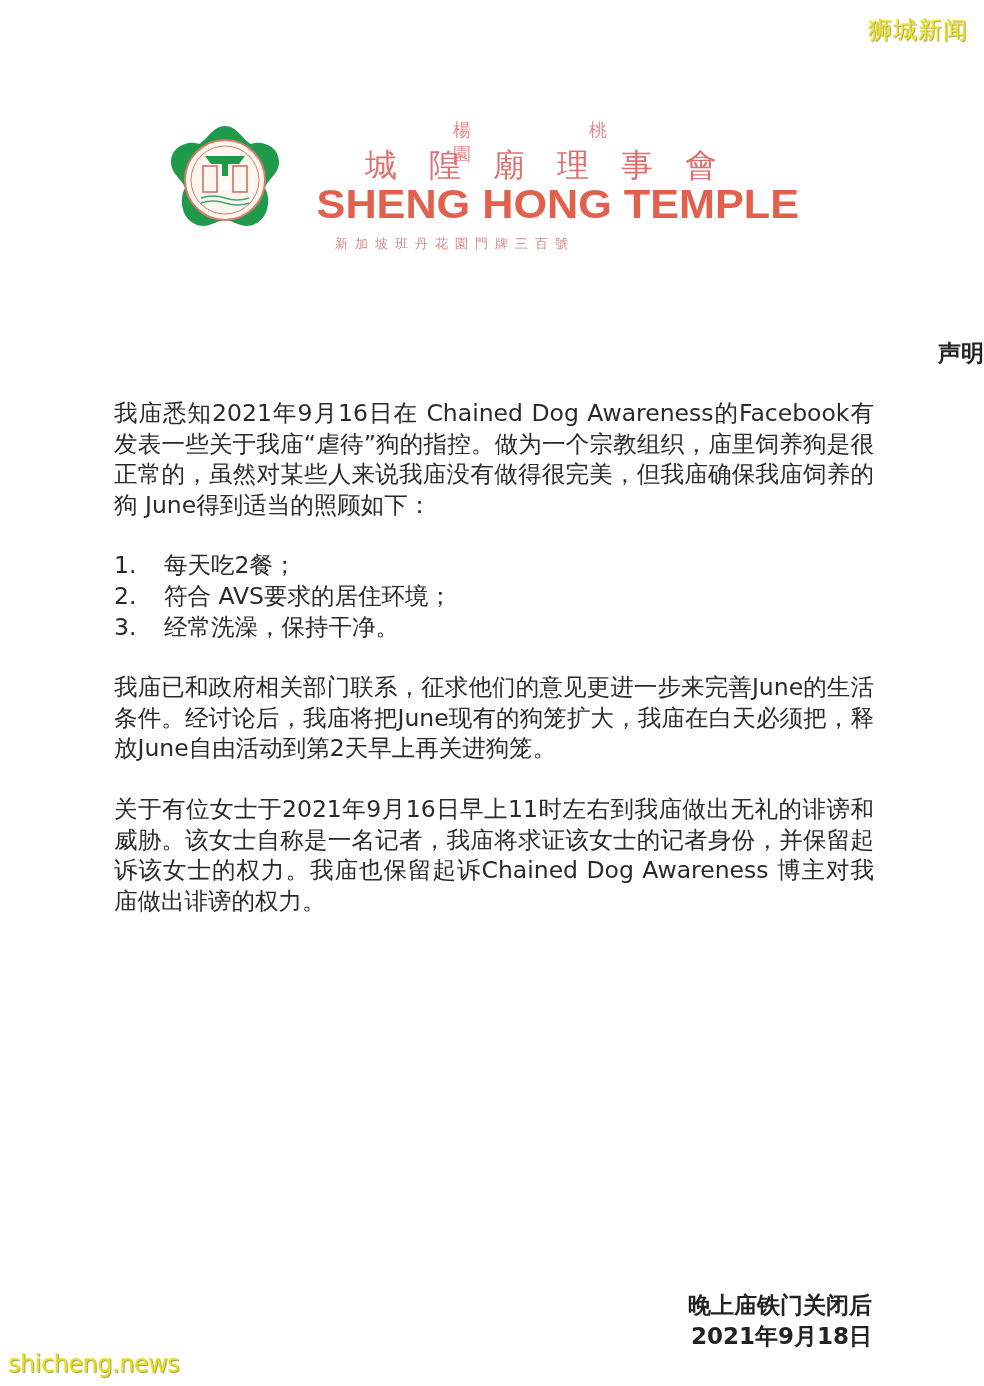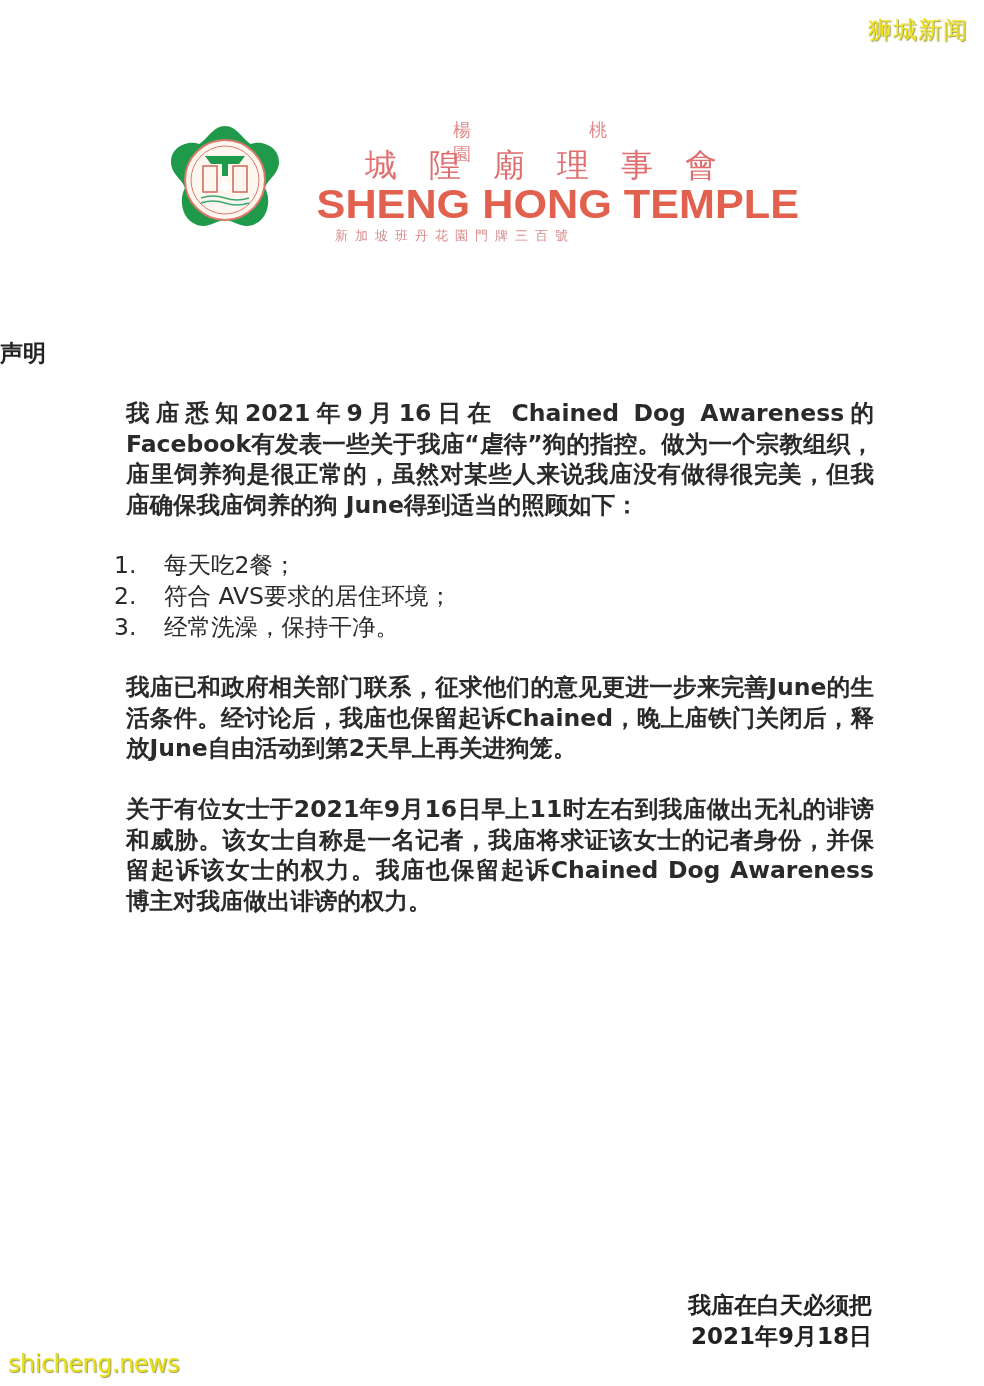--- a/index.html
+++ b/index.html
@@ -14,24 +14,24 @@
   .wm-bottom {
     position: absolute; left: 8px; bottom: 8px; font-size: 24px; color: #e8e018;
     text-shadow: 1px 1px 1px #9a9a60; letter-spacing: -0.5px;
   }
   .letterhead { position: absolute; top: 118px; left: 165px; width: 640px; height: 130px; }
   .logo { position: absolute; left: 0; top: 4px; width: 120px; height: 115px; }
   .lh-text { position: absolute; left: 170px; top: 0; width: 460px; }
   .lh-top { font-family: "DejaVu Serif", serif; color: #e28a8a; font-size: 18px; letter-spacing: 118px; padding-left: 118px; margin: 0; height: 26px; }
   .lh-cn { font-family: "DejaVu Serif", serif; color: #e07070; font-size: 32px; letter-spacing: 32px; padding-left: 30px; margin-top: 0; height: 42px; }
   .lh-en { font-family: "Liberation Sans", sans-serif; font-weight: bold; color: #e2604e; font-size: 40px; letter-spacing: 0px; margin-top: -4px; transform: scaleX(1.08); }
-  .lh-addr { font-family: Liberation Sans, sans-serif; color: #d88c8c; font-size: 13px; letter-spacing: 7px; margin-top: 0; }
-  .title { position: absolute; top: 338px; left: 0; width: 984px; text-align: left; font-size: 23px; font-weight: bold; color: #222; }
+  .lh-addr { font-family: Liberation Sans, sans-serif; color: #d88c8c; font-size: 13px; letter-spacing: 7px; margin-top: 8px; }
+  .title { position: absolute; top: 338px; left: 0; width: 984px; text-align: right; font-size: 23px; font-weight: bold; color: #222; }
   .body { position: absolute; top: 398px; left: 114px; width: 760px; font-size: 23.5px; line-height: 30.6px; color: #2a2a2a; text-align: justify; }
-  .para { margin: 0 0 30px 12px; font-weight: bold; }
+  .para { margin: 0 0 30px 0; }
   .list { margin: 0 0 30px 0; padding: 0; list-style: none; }
   .list li { display: flex; }
   .list .num { width: 50px; }
   .sign { position: absolute; right: 112px; top: 1290px; text-align: right; font-size: 23px; font-weight: bold; line-height: 31px; color: #222; }
 </style>
 </head>
 <body>
 
 <div class="wm-top">狮城新闻</div>
 
@@ -67,22 +67,22 @@
     </li>
     <li>
       <span class="num">2.</span>
       <span>符合 AVS要求的居住环境；</span>
     </li>
     <li>
       <span class="num">3.</span>
       <span>经常洗澡，保持干净。</span>
     </li>
   </ul>
-  <p class="para">我庙已和政府相关部门联系，征求他们的意见更进一步来完善June的生活条件。经讨论后，我庙也保留起诉Chained，晚上庙铁门关闭后，释放June自由活动到第2天早上再关进狗笼。</p>
+  <p class="para">我庙已和政府相关部门联系，征求他们的意见更进一步来完善June的生活条件。经讨论后，我庙将把June现有的狗笼扩大，我庙在白天必须把，释放June自由活动到第2天早上再关进狗笼。</p>
   <p class="para">关于有位女士于2021年9月16日早上11时左右到我庙做出无礼的诽谤和威胁。该女士自称是一名记者，我庙将求证该女士的记者身份，并保留起诉该女士的权力。我庙也保留起诉Chained Dog Awareness 博主对我庙做出诽谤的权力。</p>
 </div>
 
 <div class="sign">
-  <div>我庙在白天必须把</div>
+  <div>晚上庙铁门关闭后</div>
   <div>2021年9月18日</div>
 </div>
 
 <div class="wm-bottom">shicheng.news</div>
 
 </body></html>

